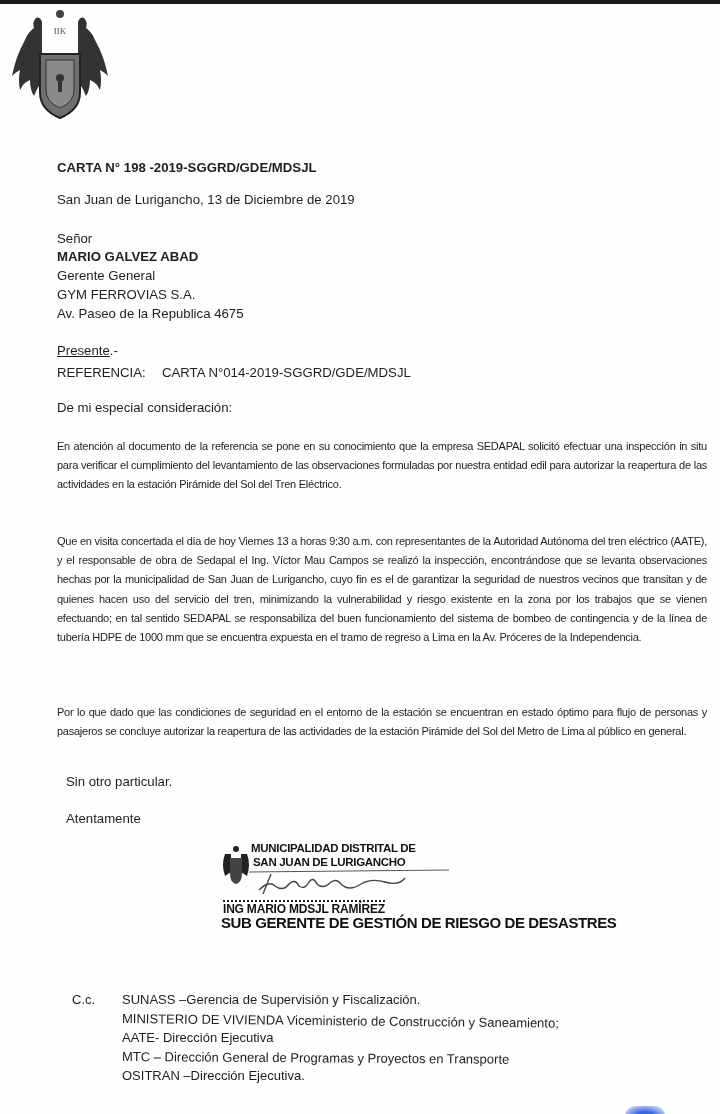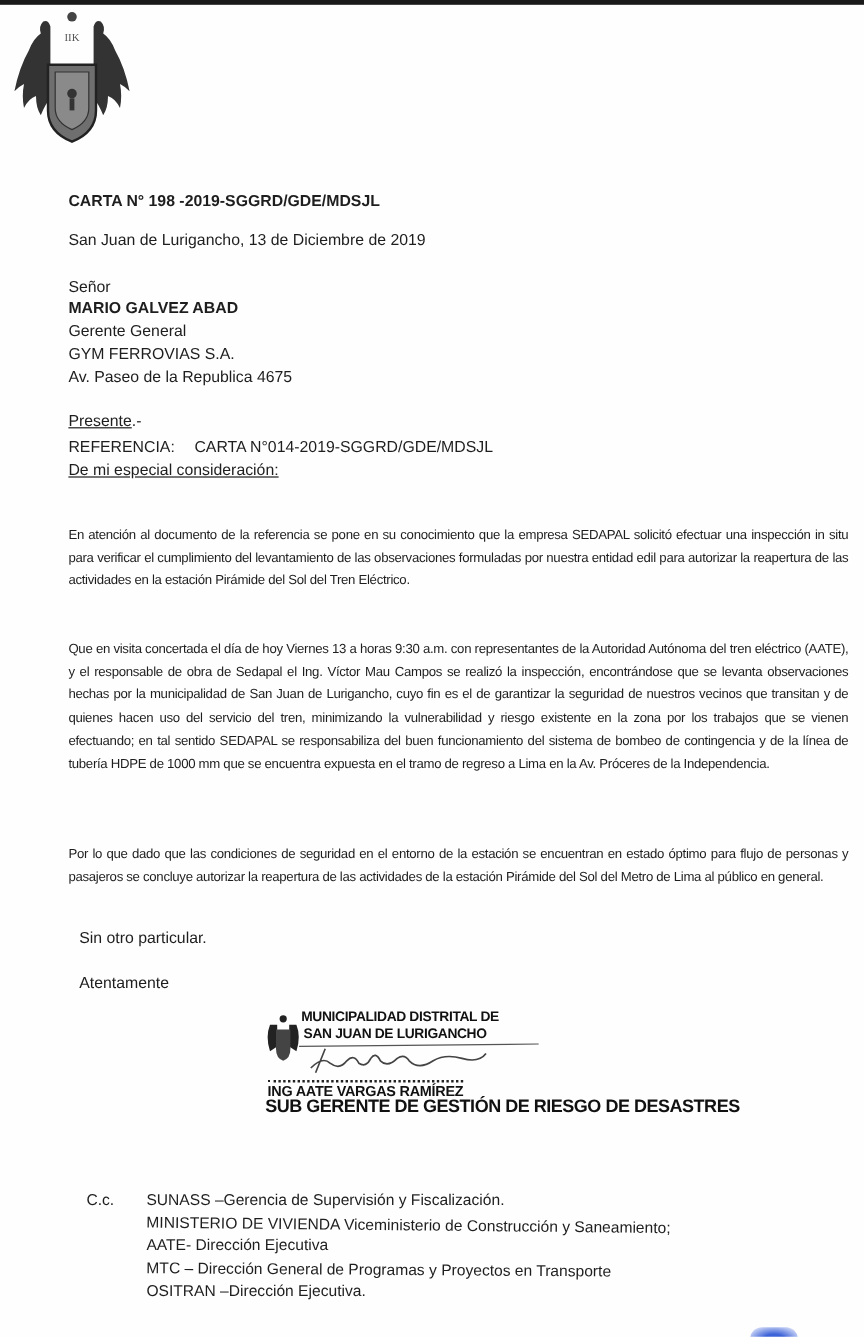--- a/index.html
+++ b/index.html
@@ -54,42 +54,42 @@
 <div class="t" style="left:57px; top:229px;">Señor</div>
 <div class="t b" style="left:57px; top:247px;">MARIO GALVEZ ABAD</div>
 <div class="t" style="left:57px; top:266px;">Gerente General</div>
 <div class="t" style="left:57px; top:285px;">GYM FERROVIAS S.A.</div>
 <div class="t" style="left:57px; top:304px;">Av. Paseo de la Republica 4675</div>
 <div class="t" style="left:57px; top:323px;margin-top:18px;"><span class="u">Presente</span><span>.-</span></div>
 
 <div class="t" style="left:57px; top:363px;">REFERENCIA:</div>
 <div class="t" style="left:162px; top:363px;">CARTA N°014-2019-SGGRD/GDE/MDSJL</div>
 
-<div class="t" style="left:57px; top:382px;text-decoration:underline;">De mi especial consideración:</div>
+<div class="t" style="left:57px; top:398px;">De mi especial consideración:</div>
 
 <div class="para" style="top:437px;">En atención al documento de la referencia se pone en su conocimiento que la empresa SEDAPAL solicitó efectuar una inspección in situ para verificar el cumplimiento del levantamiento de las observaciones formuladas por nuestra entidad edil para autorizar la reapertura de las actividades en la estación Pirámide del Sol del Tren Eléctrico.</div>
 <div class="para" style="top:532px;">Que en visita concertada el día de hoy Viernes 13 a horas 9:30 a.m. con representantes de la Autoridad Autónoma del tren eléctrico (AATE), y el responsable de obra de Sedapal el Ing. Víctor Mau Campos se realizó  la inspección, encontrándose que se levanta observaciones hechas por la municipalidad de San Juan de Lurigancho, cuyo fin es el de garantizar la seguridad de nuestros vecinos que transitan y de quienes hacen uso del servicio del tren, minimizando la vulnerabilidad y riesgo existente en la zona por los trabajos que se vienen efectuando; en tal sentido SEDAPAL se responsabiliza del buen funcionamiento del sistema de bombeo de contingencia y de la línea de tubería HDPE de 1000 mm que se encuentra expuesta en el tramo de regreso a Lima en la Av. Próceres de la Independencia.</div>
 <div class="para" style="top:703px;">Por lo que dado que las condiciones de seguridad en el entorno de la estación se encuentran en estado óptimo para flujo de personas y pasajeros se concluye autorizar la reapertura de las actividades de la estación Pirámide del Sol del Metro de Lima  al público en general.</div>
 
 <div class="t" style="left:66px; top:772px;">Sin otro particular.</div>
 <div class="t" style="left:66px; top:809px;">Atentamente</div>
 
 <div class="stamp">
   <svg style="position:absolute; left:2px; top:6px; width:30px; height:44px;" viewBox="0 0 30 44">
     <path d="M4 10 q-4 10 0 22 l6 -4 0 -18z M26 10 q4 10 0 22 l-6 -4 0 -18z" fill="#222"></path>
     <path d="M9 14 h12 v16 q0 8 -6 10 q-6 -2 -6 -10z" fill="#444"></path>
     <circle cx="15" cy="5" r="3" fill="#222"></circle>
   </svg>
   <svg style="position:absolute; left:30px; top:30px; width:200px; height:32px;" viewBox="0 0 200 32">
     <path d="M14 26 L22 6 M10 22 q10 -10 16 -4 q8 6 14 -2 q6 -6 10 2 q6 4 10 -4 q4 -6 8 2 q6 6 14 -2 q6 -4 10 2 q8 8 20 0 q10 -6 24 -2 q14 4 20 -4" stroke="#444" stroke-width="1.4" fill="none"></path>
     <path d="M0 4 L200 2" stroke="#555" stroke-width="1" fill="none"></path>
   </svg>
   <div class="line1">MUNICIPALIDAD DISTRITAL DE</div>
   <div class="line2">SAN JUAN DE LURIGANCHO</div>
-  <div class="line3">ING AATE VARGAS RAMÍREZ</div>
+  <div class="line3">ING MARIO MDSJL RAMÍREZ</div>
   <div class="line4">SUB GERENTE DE GESTIÓN DE RIESGO DE DESASTRES</div>
 </div>
 
 <div class="cc-label">C.c.</div>
 <div class="cc-item" style="top:992px;">SUNASS –Gerencia de Supervisión y Fiscalización.</div>
 <div class="cc-item" style="top:1011px; transform: rotate(0.6deg); transform-origin: left;">MINISTERIO DE VIVIENDA Viceministerio de Construcción y Saneamiento;</div>
 <div class="cc-item" style="top:1030px;">AATE- Dirección Ejecutiva</div>
 <div class="cc-item" style="top:1049px; transform: rotate(0.4deg); transform-origin: left;">MTC – Dirección General de Programas y Proyectos en Transporte</div>
 <div class="cc-item" style="top:1068px;">OSITRAN –Dirección Ejecutiva.</div>
 

